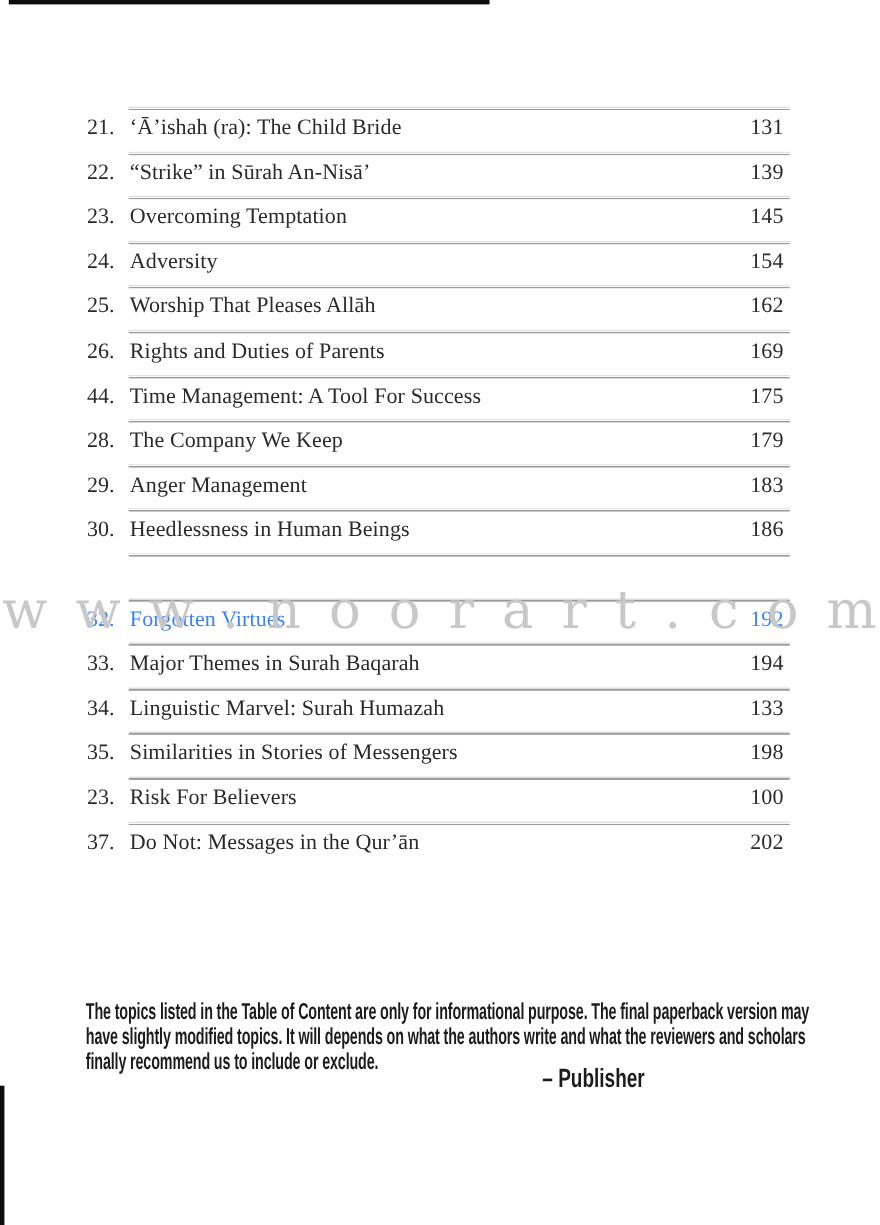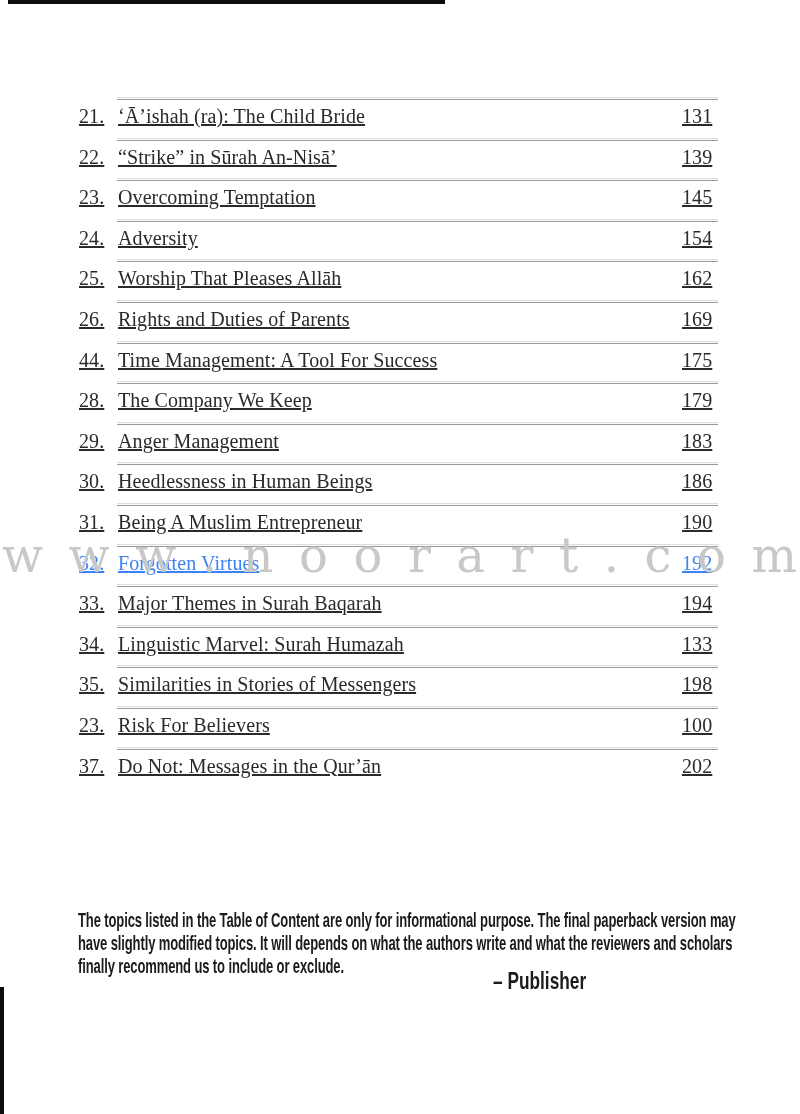--- a/index.html
+++ b/index.html
@@ -16,21 +16,21 @@
   
   .toc{position:absolute;top:97px;left:0;right:0;}
   .toc-row{position:relative;height:40.6px;}
   .rule{
     position:absolute;top:0;left:117px;width:601px;height:3px;
     background:linear-gradient(to bottom,#dedede 0 1px,#fafafa 1px 1.7px,#9b9b9b 1.7px 3px);
   }
   .row-flex{
     display:flex;align-items:baseline;
     padding:6px 82px 0 79px;
-    font-size:20px;line-height:26px;color:#2a2a2a;letter-spacing:0.1px;text-decoration:underline;
+    font-size:20px;line-height:26px;color:#2a2a2a;letter-spacing:0.1px;
   }
   .num{width:39px;flex:0 0 39px;}
   .title{flex:1 1 auto;white-space:nowrap;overflow:hidden;}
   .pagenum{flex:0 0 auto;min-width:36px;}
   
   .toc-row:nth-child(12) .row-flex{color:#3b82f6;}
 
   
   .watermark{
     position:absolute;top:531px;left:2px;right:3px;height:58px;
@@ -141,25 +141,20 @@
       <div class="toc-row">
         <div class="rule"></div>
         <div class="row-flex">
           <span class="num">30.</span>
           <span class="title">Heedlessness in Human Beings</span>
           <span class="pagenum">186</span>
         </div>
       </div>
       <div class="toc-row">
         <div class="rule"></div>
-        <div class="row-flex">
-          <span class="num">31.</span>
-          <span class="title">Being A Muslim Entrepreneur</span>
-          <span class="pagenum">190</span>
-        </div>
       </div>
       <div class="toc-row">
         <div class="rule"></div>
         <div class="row-flex">
           <span class="num">32.</span>
           <span class="title">Forgotten Virtues</span>
           <span class="pagenum">192</span>
         </div>
       </div>
       <div class="toc-row">

